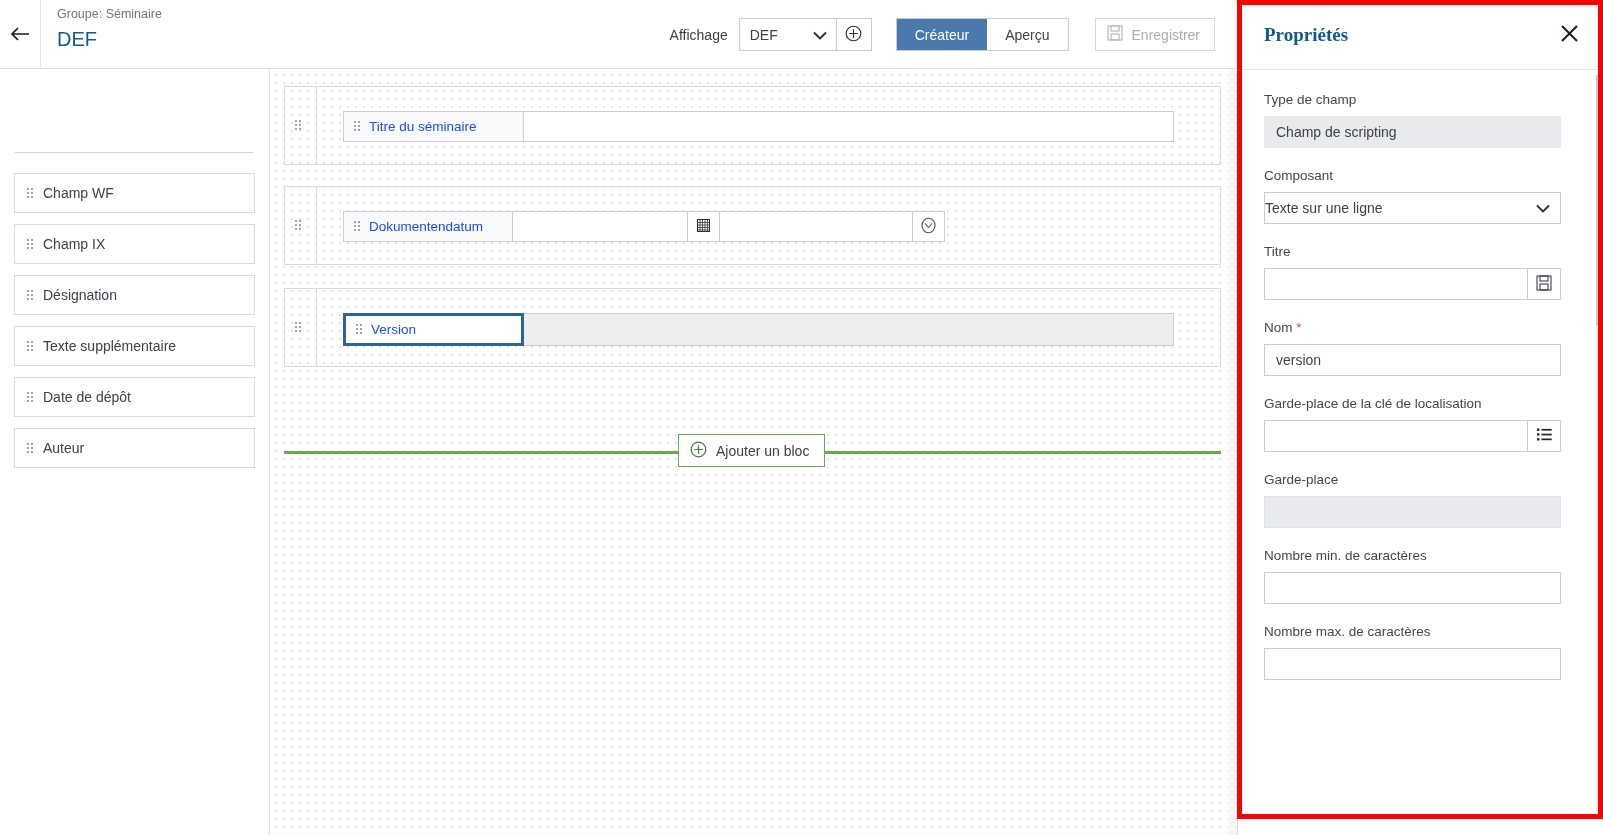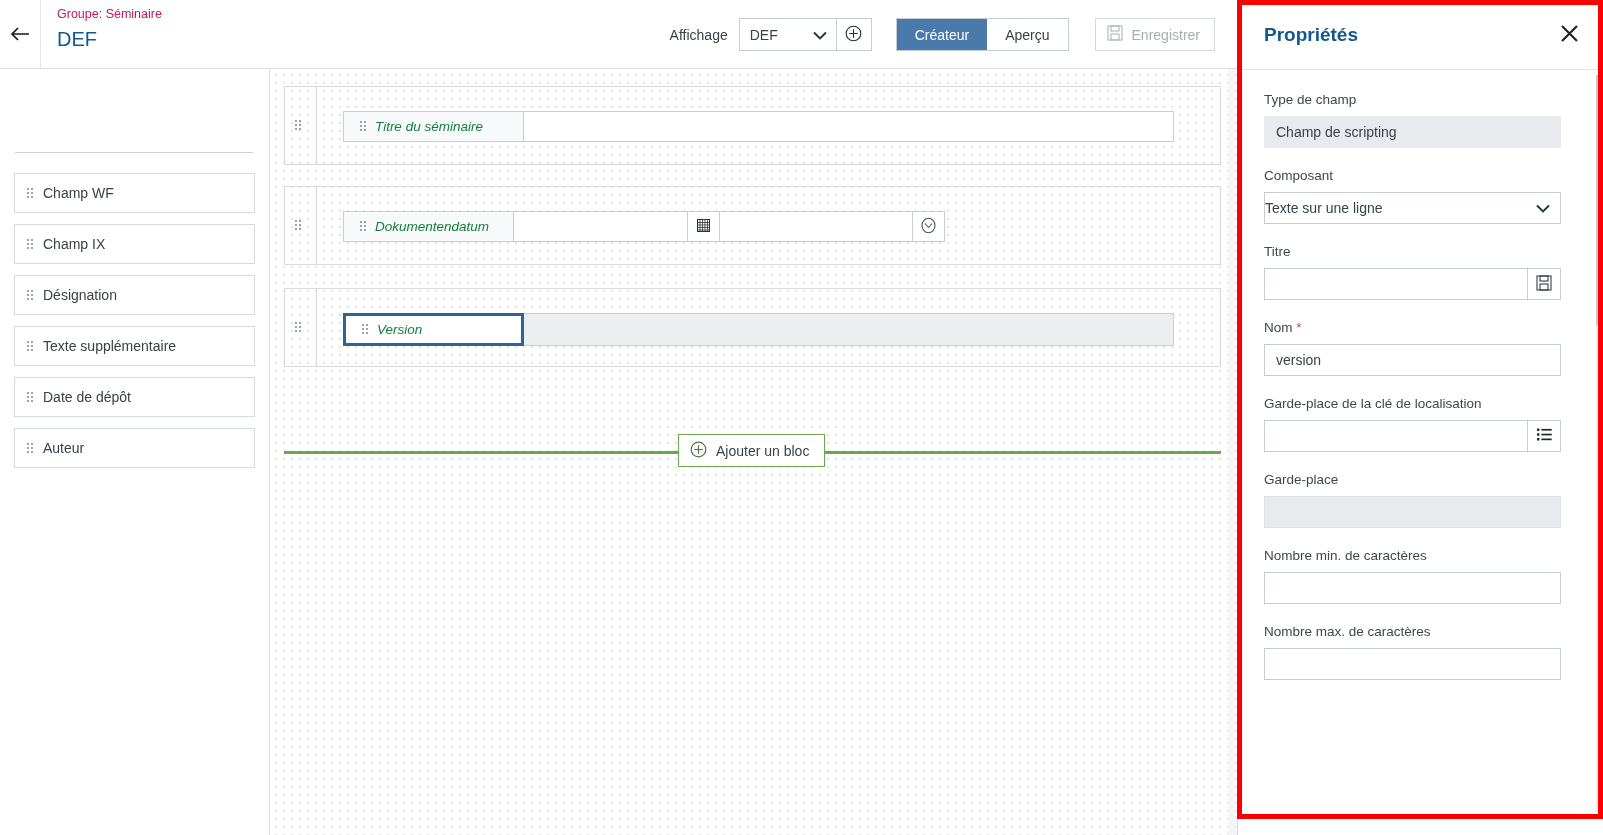--- a/index.html
+++ b/index.html
@@ -36,21 +36,21 @@
     border-right: 1px solid #e2e5e9;
     cursor: pointer;
   }
   .back-btn svg { display:block; }
   .title-wrap {
     position: absolute;
     left: 57px; top: 5px;
   }
   .group-label {
     font-size: 12.5px;
-    color: #be185d;
+    color: #737373;
     line-height: 18px;
     white-space: nowrap;
   }
   .doc-title {
     font-size: 20px;
     color: #14578c;
     font-weight: 400;
     line-height: 28px;
     margin-top: 2px;
   }
@@ -240,26 +240,25 @@
     position: absolute;
     display: flex;
     align-items: stretch;
     height: 31px;
   }
   .flabel {
     width: 181px;
     border: 1px solid #c9ced4;
     background: #f7f9fb;
     display: flex; align-items: center;
-    padding-left: 16px;
+    padding-left: 10px;
     font-size: 13.5px;
-    color: #15803d;
-    cursor: pointer;
-    white-space: nowrap;
-    font-style: italic;
+    color: #1d4ed8;
+    cursor: pointer;
+    white-space: nowrap;
   }
   .flabel .chip-label { margin-left: 9px; }
   .flabel.selected {
     border: 3px solid #2e6396;
     background: #ffffff;
   }
   .finput {
     border: 1px solid #c9ced4;
     border-left: none;
     background: #ffffff;
@@ -324,20 +323,21 @@
     border-bottom: 1px solid #e2e5e9;
   }
   .prop-title {
     position: absolute;
     left: 26px; top: 50%;
     transform: translateY(-50%);
     font-size: 19px;
     color: #14578c;
     font-weight: 700;
     white-space: nowrap;
+    font-family: Liberation Serif, serif;
   }
   .prop-close {
     position: absolute;
     right: 22px; top: 50%;
     transform: translateY(-50%);
     width: 24px; height: 24px;
     display: flex; align-items: center; justify-content: center;
     cursor: pointer;
   }
   .prop-body {

